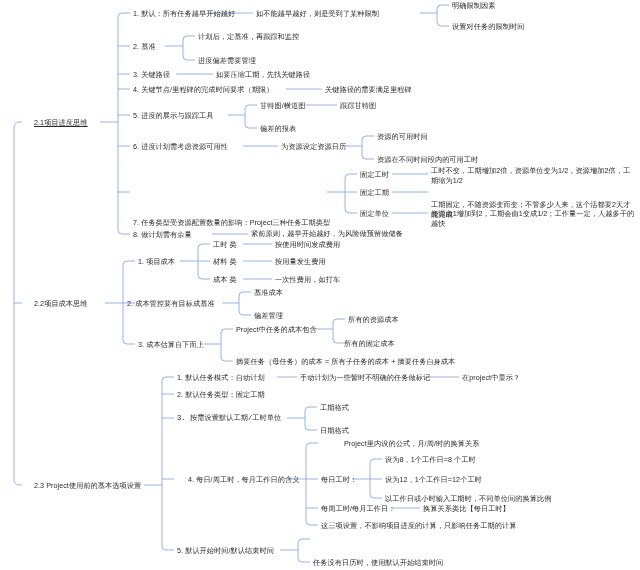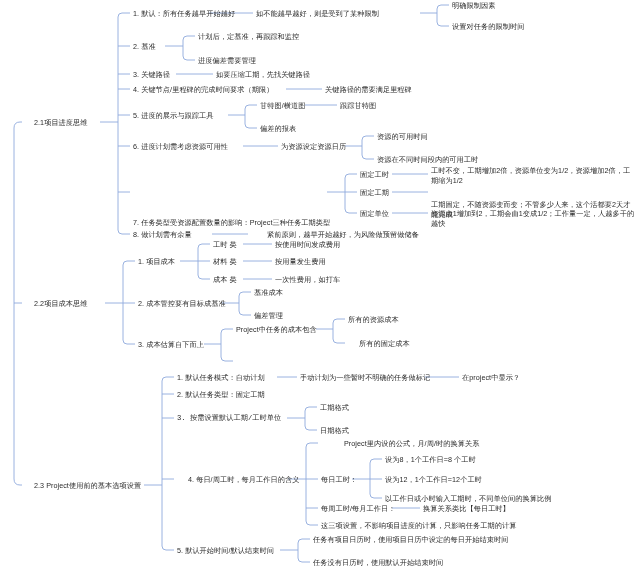--- a/index.html
+++ b/index.html
@@ -163,21 +163,21 @@
     <path class="edge" d="M370,494 q0,4 4,4 L382,498"></path>
 
     <path class="edge" d="M392,508 L420,508"></path>
 
     <path class="edge" d="M280,550 L298,550"></path>
     <path class="edge" d="M298,543 L298,558"></path>
     <path class="edge" d="M298,543 q0,-4 4,-4 L310,539"></path>
     <path class="edge" d="M298,558 q0,4 4,4 L310,562"></path>
   </svg>
 
-  <div class="node-text" style="left:34px; top:118px;">2.1项目进度思维</div>
+  <div class="node-text" style="left:34px; top:118px;text-decoration:underline;">2.1项目进度思维</div>
 
   <div class="node-text" style="left:133px; top:9px;">1. 默认：所有任务越早开始越好</div>
   <div class="node-text" style="left:256px; top:9px;">如不能越早越好，则是受到了某种限制</div>
   <div class="node-text" style="left:452px; top:1px;">明确限制因素</div>
   <div class="node-text" style="left:452px; top:22px;">设置对任务的限制时间</div>
 
   <div class="node-text" style="left:133px; top:42px;">2. 基准</div>
   <div class="node-text" style="left:198px; top:32px;">计划后，定基准，再跟踪和监控</div>
   <div class="node-text" style="left:198px; top:56px;">进度偏差需要管理</div>
 
@@ -199,40 +199,41 @@
 
   <div class="node-text" style="left:133px; top:188px;margin-top:30px;">7. 任务类型受资源配置数量的影响：Project三种任务工期类型</div>
   <div class="node-text" style="left:360px; top:170px;">固定工时</div>
   <div class="node-text wrap" style="left:431px; top:166px; width:200px;">工时不变，工期增加2倍，资源单位变为1/2，资源增加2倍，工期缩为1/2</div>
   <div class="node-text" style="left:360px; top:188px;">固定工期</div>
   <div class="node-text wrap" style="left:431px; top:200px; width:205px;">工期固定，不随资源变而变；不管多少人来，这个活都要2天才能完成</div>
   <div class="node-text" style="left:360px; top:209px;">固定单位</div>
   <div class="node-text wrap" style="left:431px; top:209px; width:205px;">资源由1增加到2，工期会由1变成1/2；工作量一定，人越多干的越快</div>
 
   <div class="node-text" style="left:133px; top:230px;">8. 做计划需有余量</div>
-  <div class="node-text" style="left:267px; top:230px;">紧前原则，越早开始越好，为风险做预留做储备</div>
+  <div class="node-text" style="left:251px; top:230px;font-family:Liberation Serif, serif;">紧前原则，越早开始越好，为风险做预留做储备</div>
 
   <div class="node-text" style="left:34px; top:299px;">2.2项目成本思维</div>
 
   <div class="node-text" style="left:138px; top:257px;">1. 项目成本</div>
   <div class="node-text" style="left:213px; top:240px;">工时 类</div>
   <div class="node-text" style="left:275px; top:240px;">按使用时间发成费用</div>
   <div class="node-text" style="left:213px; top:257px;">材料 类</div>
   <div class="node-text" style="left:275px; top:257px;">按用量发生费用</div>
   <div class="node-text" style="left:213px; top:275px;">成本 类</div>
   <div class="node-text" style="left:275px; top:275px;">一次性费用，如打车</div>
 
-  <div class="node-text" style="left:138px; top:299px;">2. 成本管控要有目标成基准</div>
+  <div class="node-text" style="left:127px; top:299px;">2. 成本管控要有目标成基准</div>
   <div class="node-text" style="left:254px; top:288px;">基准成本</div>
   <div class="node-text" style="left:254px; top:311px;">偏差管理</div>
 
   <div class="node-text" style="left:138px; top:340px;">3. 成本估算自下而上</div>
   <div class="node-text" style="left:236px; top:325px;">Project中任务的成本包含</div>
   <div class="node-text" style="left:348px; top:315px;">所有的资源成本</div>
-  <div class="node-text" style="left:359px; top:339px;">所有的固定成本</div>
+  <div class="node-text" style="left:344px; top:339px;">所有的固定成本</div>
+  <div class="node-text" style="left:236px; top:357px;">摘要任务（母任务）的成本 = 所有子任务的成本 + 摘要任务自身成本</div>
 
   <div class="node-text" style="left:34px; top:481px;">2.3 Project使用前的基本选项设置</div>
 
   <div class="node-text" style="left:177px; top:373px;">1. 默认任务模式：自动计划</div>
   <div class="node-text" style="left:300px; top:373px;">手动计划为一些暂时不明确的任务做标记</div>
   <div class="node-text" style="left:462px; top:373px;">在project中显示？</div>
 
   <div class="node-text" style="left:177px; top:390px;">2. 默认任务类型：固定工期</div>
 
   <div class="node-text" style="left:177px; top:414px;font-family:Liberation Mono, monospace;">3. 按需设置默认工期/工时单位</div>
@@ -243,16 +244,15 @@
   <div class="node-text" style="left:321px; top:439px;padding-left:23px;">Project里内设的公式，月/周/时的换算关系</div>
   <div class="node-text" style="left:321px; top:475px;">每日工时：</div>
   <div class="node-text" style="left:385px; top:455px;">设为8，1个工作日=8 个工时</div>
   <div class="node-text" style="left:385px; top:475px;">设为12，1个工作日=12个工时</div>
   <div class="node-text" style="left:385px; top:494px;">以工作日或小时输入工期时，不同单位间的换算比例</div>
   <div class="node-text" style="left:321px; top:504px;">每周工时/每月工作日：</div>
   <div class="node-text" style="left:423px; top:504px;">换算关系类比【每日工时】</div>
   <div class="node-text" style="left:321px; top:521px;">这三项设置，不影响项目进度的计算，只影响任务工期的计算</div>
 
   <div class="node-text" style="left:177px; top:546px;">5. 默认开始时间/默认结束时间</div>
-  <div class="node-text" style="left:313px; top:535px;">任务有项目日历时，使用项目日历中设定的每日开始结束时间</div>
   <div class="node-text" style="left:313px; top:558px;">任务没有日历时，使用默认开始结束时间</div>
 
 </div>
 
 </body></html>

